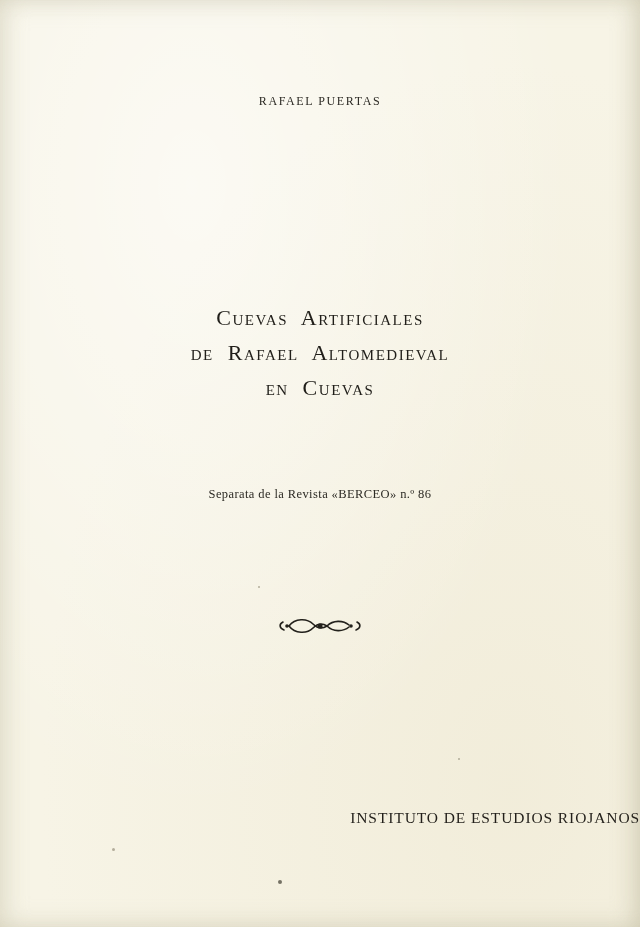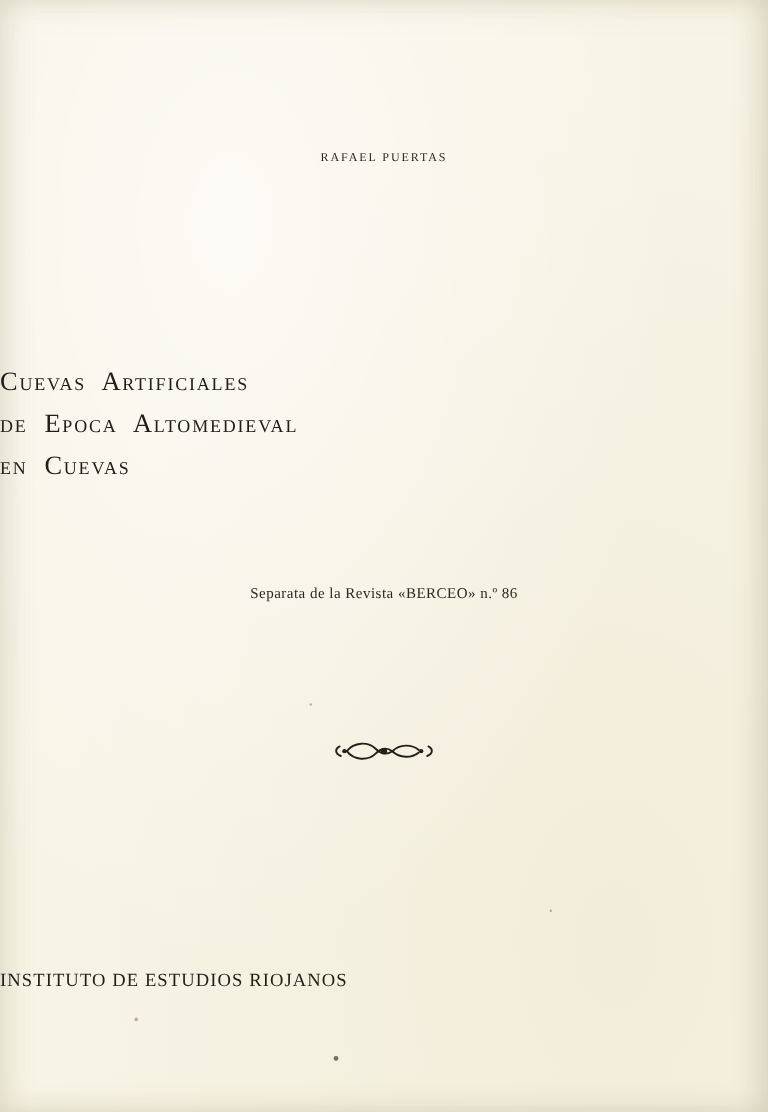--- a/index.html
+++ b/index.html
@@ -33,32 +33,32 @@
       inset 0 0 26px rgba(190,182,155,0.35),
       inset -14px 0 24px -10px rgba(175,168,140,0.35),
       inset 14px 0 24px -10px rgba(200,194,170,0.25);
   }
   .author {
     position: absolute;
     top: 94px;
     left: 0;
     width: 640px;
     text-align: center;
-    font-size: 10px;
+    font-size: 12px;
     letter-spacing: 1.6px;
     color: #2c2a24;
     font-variant: small-caps;
     text-transform: uppercase;
-    margin-top: 32px;
   }
   .title-block {
     position: absolute;
     top: 300px;
     left: 0;
     width: 640px;
+    text-align: center;
     color: #201e19;
   }
   .title-line {
     font-size: 22px;
     letter-spacing: 1.5px;
     line-height: 35px;
     font-variant: small-caps;
     white-space: pre;
   }
   .series {
@@ -80,21 +80,21 @@
     color: #23211c;
   }
   .ornament svg {
     display: inline-block;
   }
   .publisher {
     position: absolute;
     top: 806px;
     left: 0;
     width: 640px;
-    text-align: left;
+    text-align: right;
     color: #221f1a;
   }
   .publisher .pub-name {
     font-size: 15.5px;
     letter-spacing: 0.9px;
     line-height: 24px;
   }
   .publisher .pub-place {
     font-size: 13.5px;
     letter-spacing: 0.5px;
@@ -113,21 +113,21 @@
 </style>
 </head>
 <body>
 
 <div class="page">
 
   <div class="author">Rafael  Puertas</div>
 
   <div class="title-block">
     <div class="title-line">Cuevas  Artificiales</div>
-    <div class="title-line">de  Epoca  Altomedieval</div>
+    <div class="title-line">de  Rafael  Altomedieval</div>
     <div class="title-line">en  Cuevas</div>
   </div>
 
   <div class="series">Separata de la Revista «BERCEO» n.º 86</div>
 
   <div class="ornament">
     <svg width="90" height="28" viewBox="0 0 90 28" aria-hidden="true">
       <g fill="none" stroke="#23211c" stroke-width="1.6" stroke-linecap="round">
         <path d="M14 14 C20 6, 32 6, 38 12 C42 16, 46 18, 52 14"></path>
         <path d="M14 14 C20 22, 32 22, 38 16 C42 12, 46 10, 52 14"></path>

